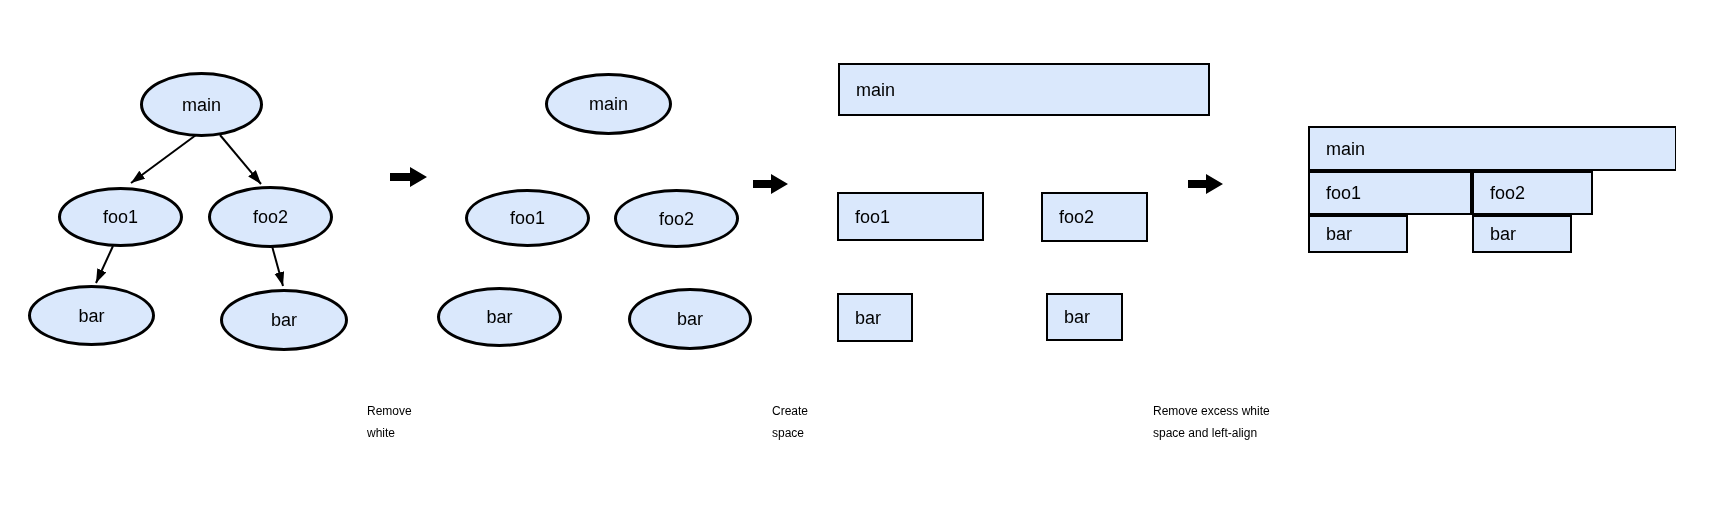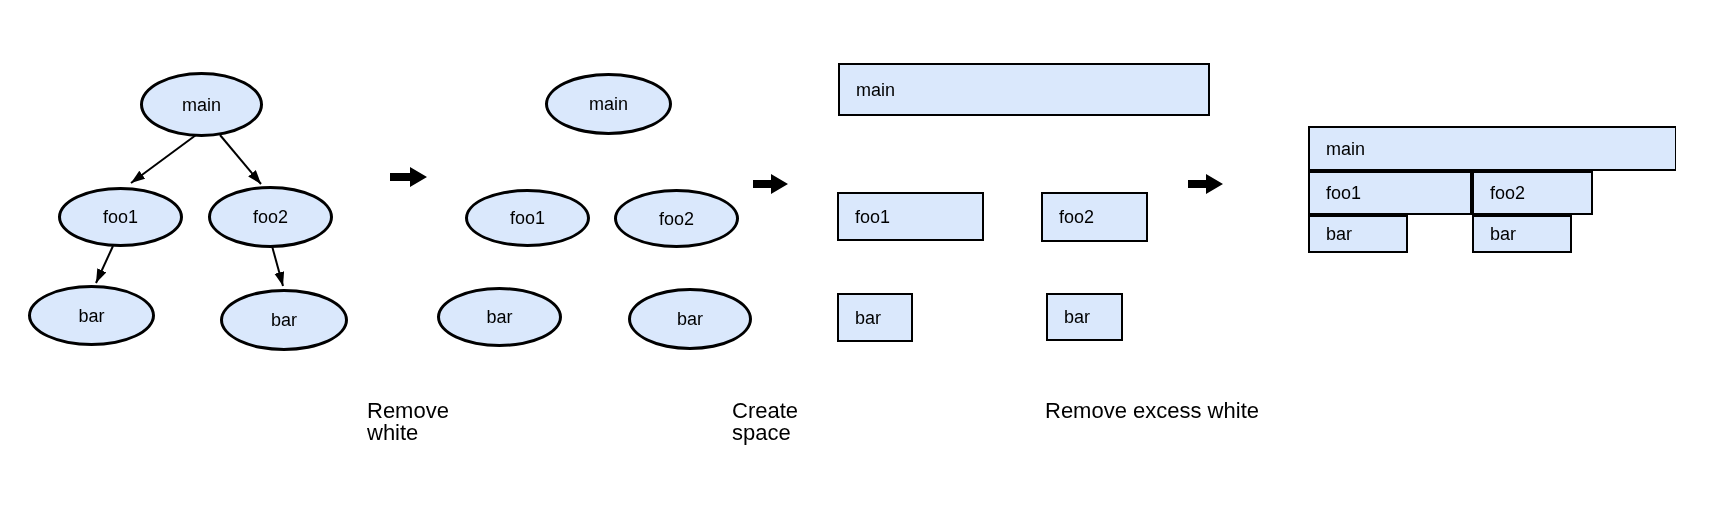--- a/index.html
+++ b/index.html
@@ -46,21 +46,21 @@
     border-radius: 50%;
     border-width: 3px;
     justify-content: center;
   }
   .frame {
     justify-content: flex-start;
     padding-left: 16px;
   }
   .caption {
     position: absolute;
-    font-size: 22px;
+    font-size: 12px;
     line-height: 22px;
   }
 </style>
 </head>
 <body>
 
 <div class="canvas">
 
   <svg class="overlay" width="1717" height="506" viewBox="0 0 1717 506" xmlns="http://www.w3.org/2000/svg">
     <defs>
@@ -100,21 +100,22 @@
   <div class="node frame" style="left:1308px;top:126px;width:369px;height:45px">main</div>
   <div class="node frame" style="left:1308px;top:171px;width:164px;height:44px">foo1</div>
   <div class="node frame" style="left:1472px;top:171px;width:121px;height:44px">foo2</div>
   <div class="node frame" style="left:1308px;top:215px;width:100px;height:38px">bar</div>
   <div class="node frame" style="left:1472px;top:215px;width:100px;height:38px">bar</div>
 
   <div class="caption" style="left:367px;top:400px">
     <div>Remove</div>
     <div>white</div>
   </div>
-  <div class="caption" style="left:732px;top:400px">
+  <div class="caption" style="left:772px;top:400px">
     <div>Create</div>
     <div>space</div>
   </div>
-  <div class="caption" style="left:1045px;top:400px">
+  <div class="caption" style="left:1153px;top:400px">
     <div>Remove excess white</div>
+    <div>space and left-align</div>
   </div>
 
 </div>
 
 </body></html>

